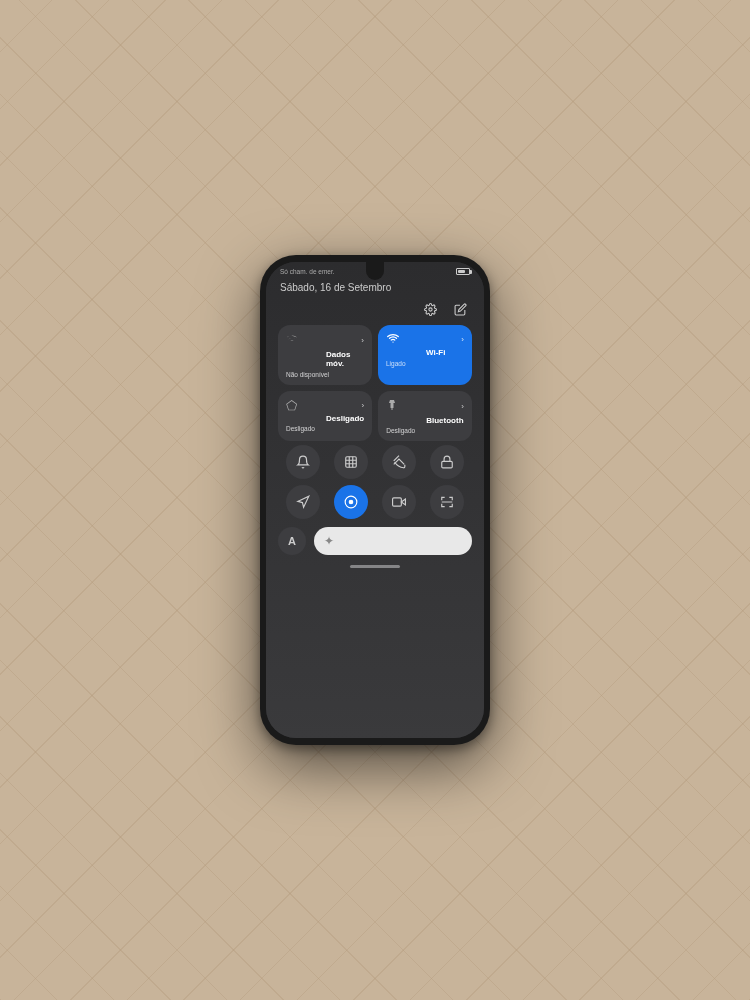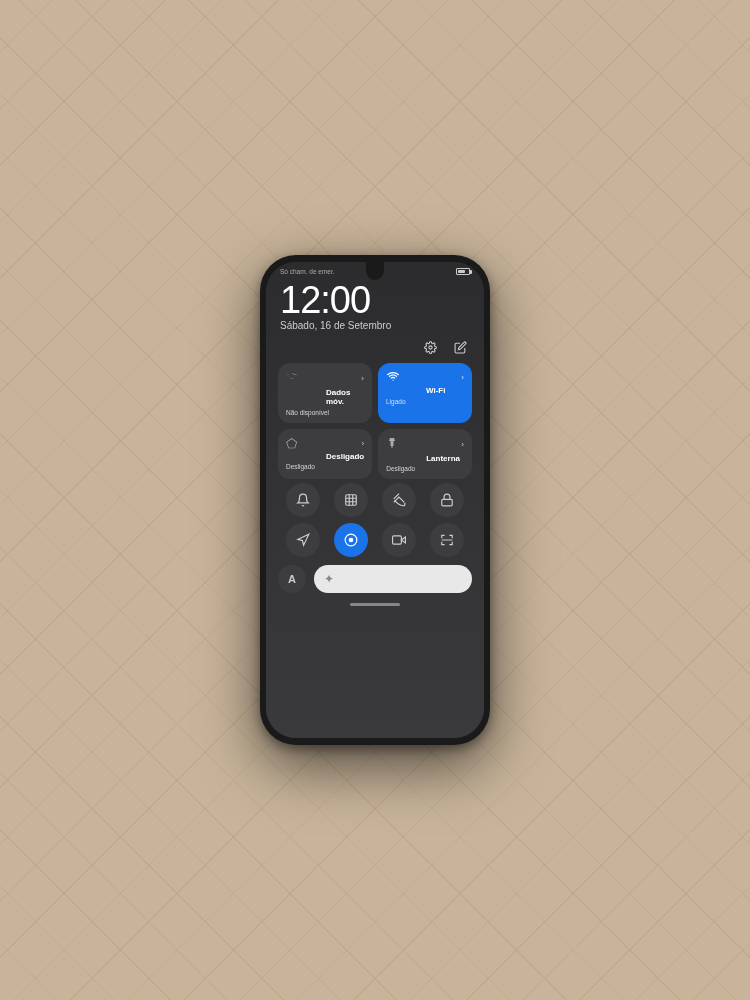--- a/index.html
+++ b/index.html
@@ -302,21 +302,20 @@
       <div class="status-bar">
         <span class="status-left">Só cham. de emer.</span>
         <div class="status-right">
           <div class="battery-icon">
             <div class="battery-fill"></div>
           </div>
         </div>
       </div>
 
       <div class="clock-area">
-        <div class="clock-time">12:00</div>
         <div class="clock-date">Sábado, 16 de Setembro</div>
       </div>
 
       <div class="qs-top-row">
         <div class="qs-top-icon">
           <svg width="13" height="13" viewBox="0 0 24 24" fill="none" stroke="#ccc" stroke-width="2">
             <circle cx="12" cy="12" r="3"></circle>
             <path d="M19.4 15a1.65 1.65 0 0 0 .33 1.82l.06.06a2 2 0 0 1-2.83 2.83l-.06-.06a1.65 1.65 0 0 0-1.82-.33 1.65 1.65 0 0 0-1 1.51V21a2 2 0 0 1-4 0v-.09A1.65 1.65 0 0 0 9 19.4a1.65 1.65 0 0 0-1.82.33l-.06.06a2 2 0 0 1-2.83-2.83l.06-.06A1.65 1.65 0 0 0 4.68 15a1.65 1.65 0 0 0-1.51-1H3a2 2 0 0 1 0-4h.09A1.65 1.65 0 0 0 4.6 9a1.65 1.65 0 0 0-.33-1.82l-.06-.06a2 2 0 0 1 2.83-2.83l.06.06A1.65 1.65 0 0 0 9 4.68a1.65 1.65 0 0 0 1-1.51V3a2 2 0 0 1 4 0v.09a1.65 1.65 0 0 0 1 1.51 1.65 1.65 0 0 0 1.82-.33l.06-.06a2 2 0 0 1 2.83 2.83l-.06.06A1.65 1.65 0 0 0 19.4 9a1.65 1.65 0 0 0 1.51 1H21a2 2 0 0 1 0 4h-.09a1.65 1.65 0 0 0-1.51 1z"></path>
           </svg>
         </div>
@@ -377,21 +376,21 @@
             <div class="tile-icon-row">
               <span style="font-size:13px;color:#aaa;">
                 <svg width="12" height="14" viewBox="0 0 24 24" fill="#aaa">
                   <path d="M8 2h8l2 6H6L8 2z"></path>
                   <rect x="9" y="8" width="6" height="10" rx="1" fill="#aaa"></rect>
                   <line x1="12" y1="18" x2="12" y2="22" stroke="#aaa" stroke-width="2"></line>
                 </svg>
               </span>
               <span class="tile-arrow">›</span>
             </div>
-            <div class="tile-label">Lanterna</div>
+            <div class="tile-label">Bluetooth</div>
             <div class="tile-sublabel">Desligado</div>
           </div>
         </div>
       </div>
 
       <div class="icon-buttons-section">
         <div class="icon-row">
           <div class="circle-btn">
             <svg width="14" height="14" viewBox="0 0 24 24" fill="none" stroke="#ccc" stroke-width="2">
               <path d="M18 8A6 6 0 0 0 6 8c0 7-3 9-3 9h18s-3-2-3-9"></path>

